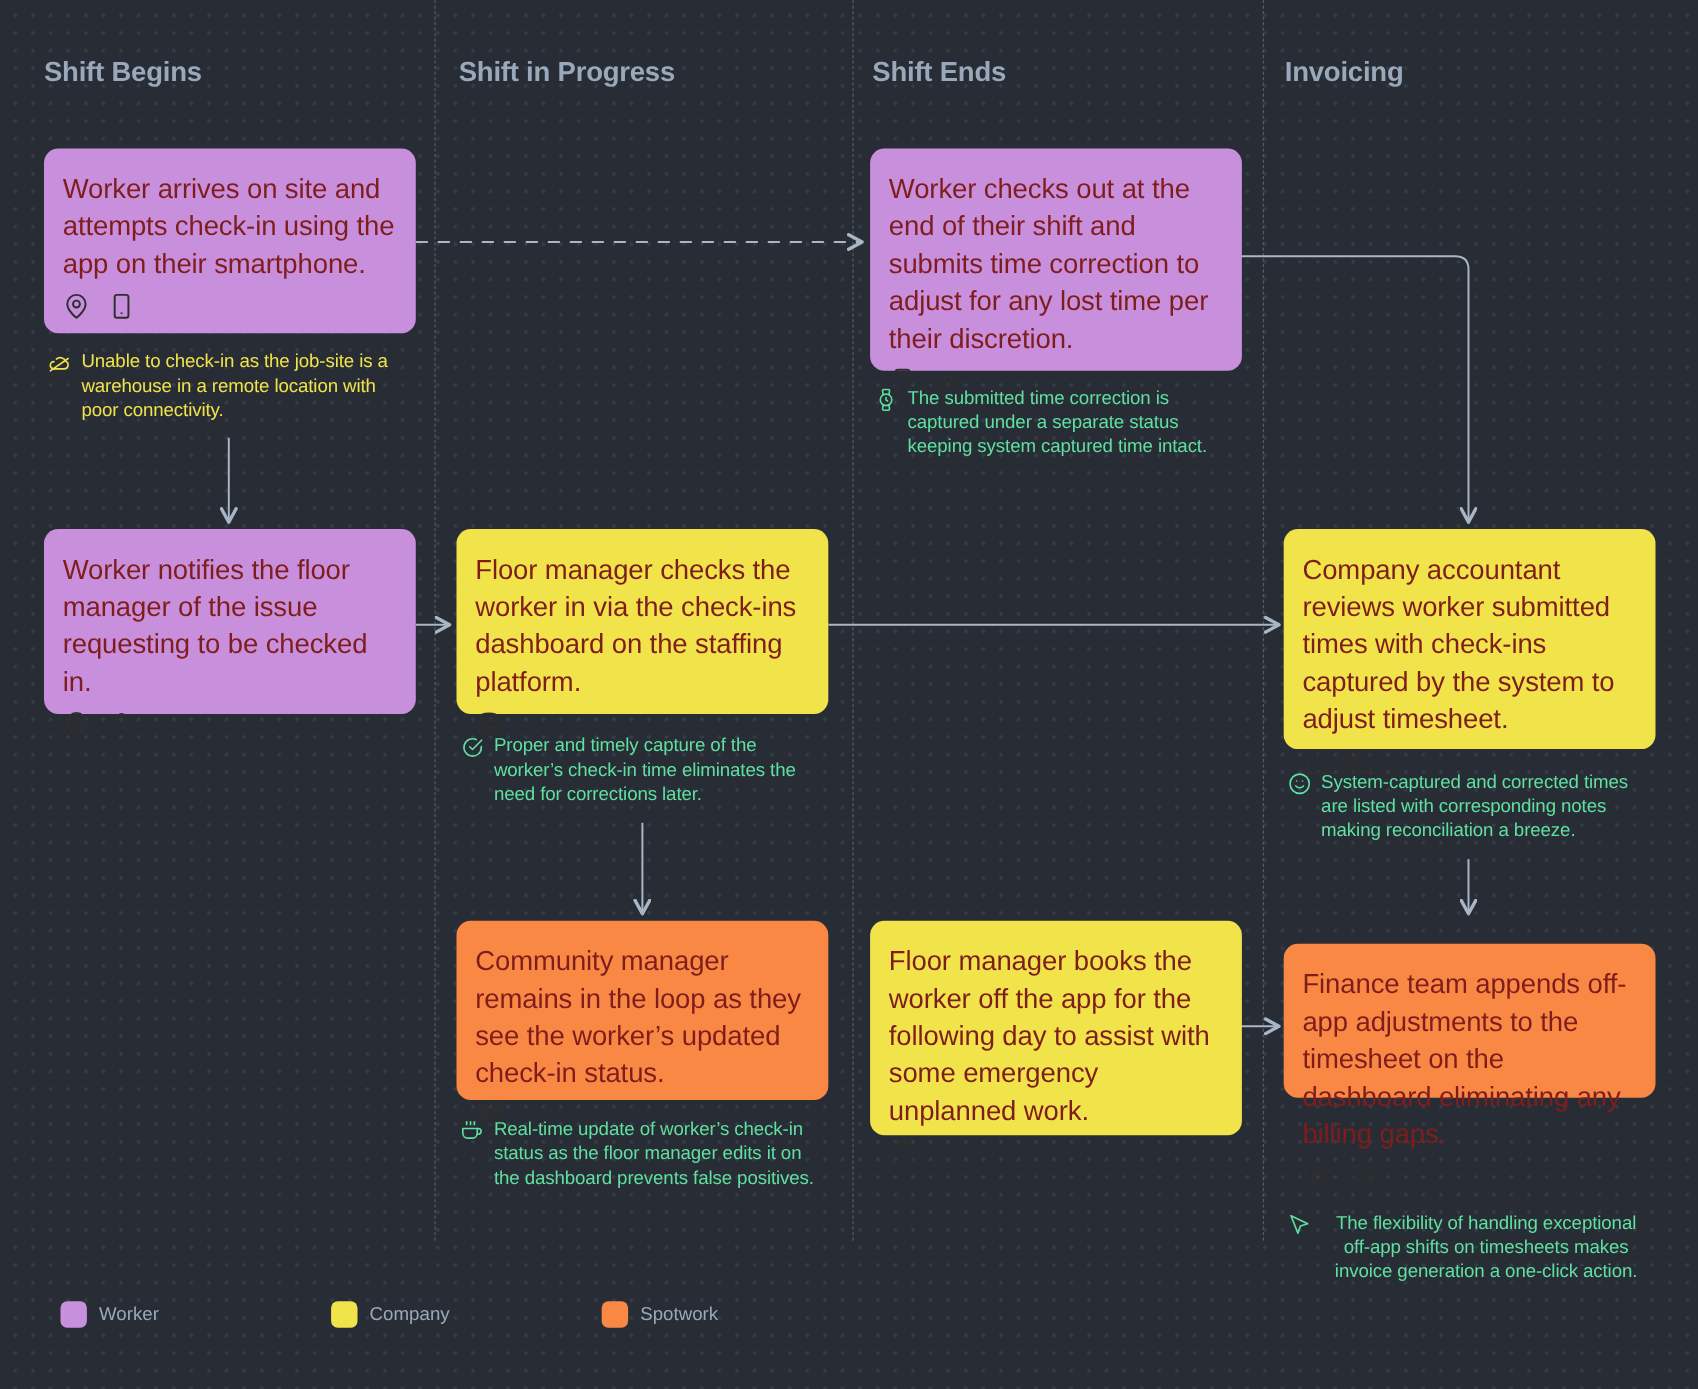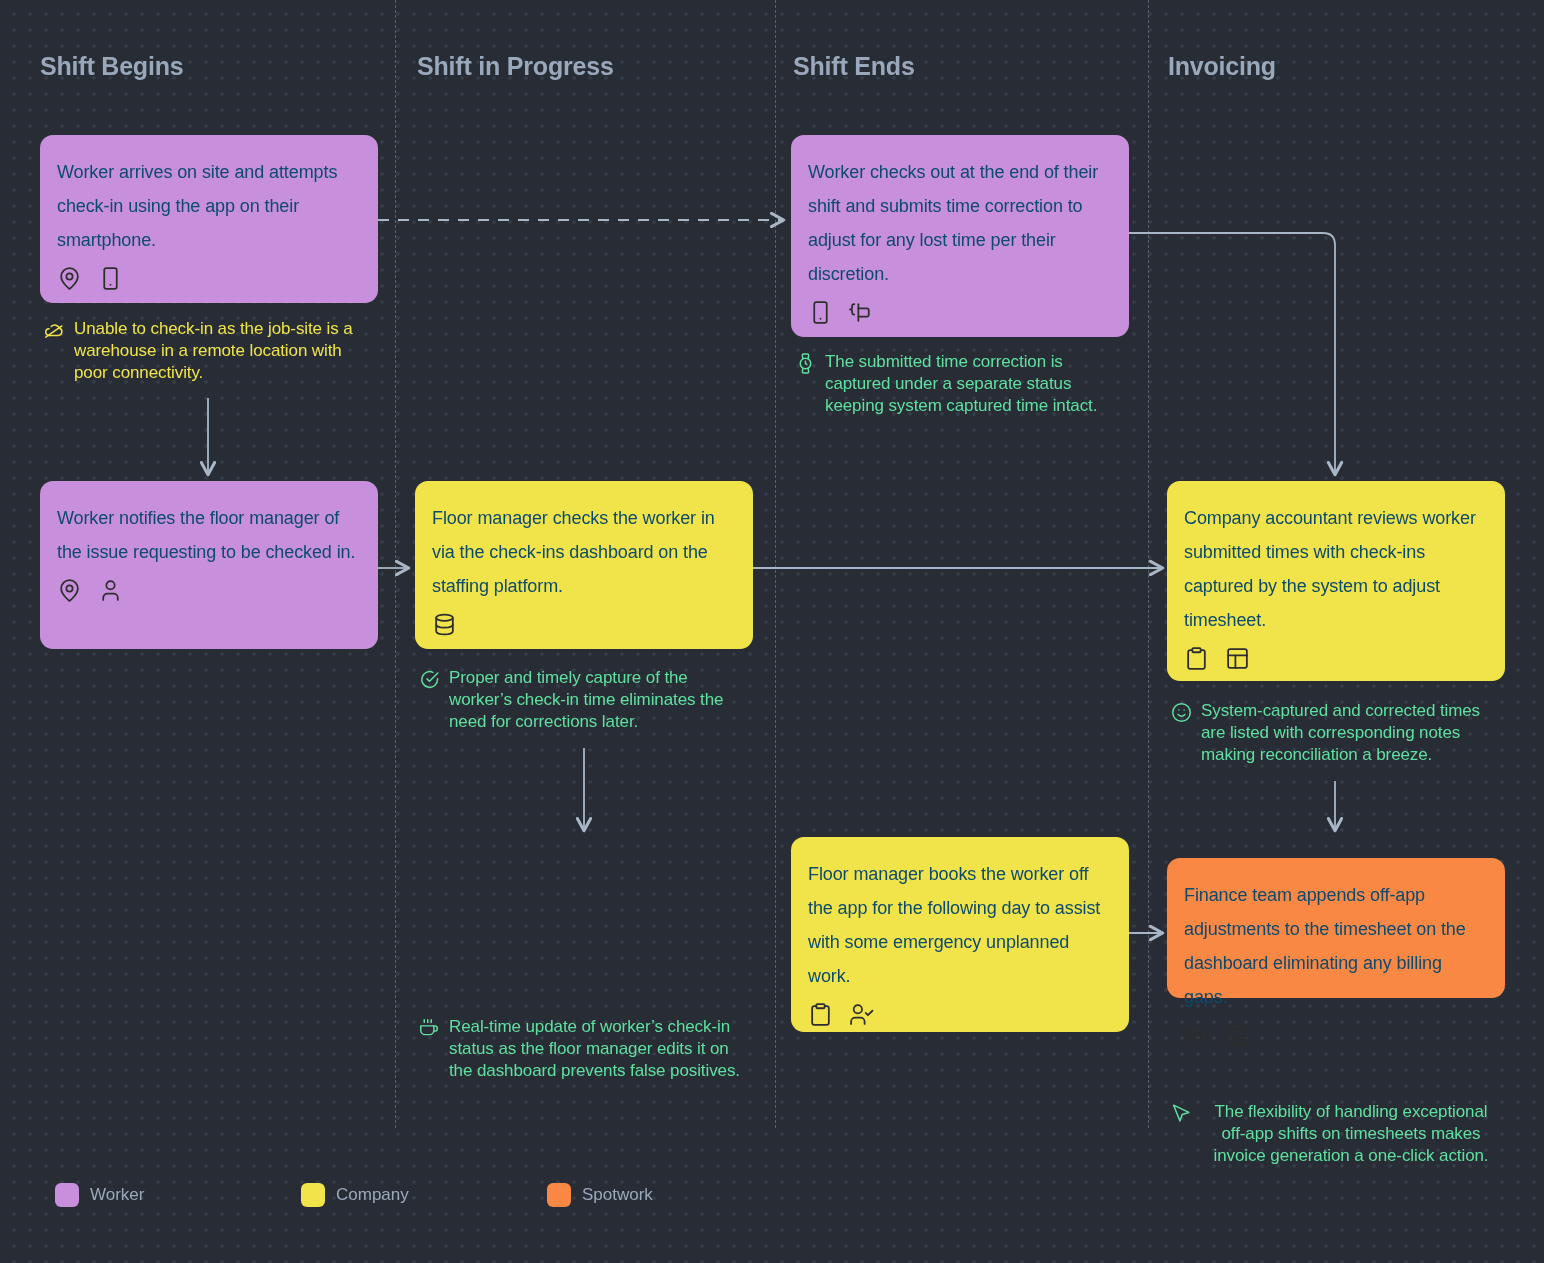--- a/index.html
+++ b/index.html
@@ -38,23 +38,23 @@
   }
 
   
   .card {
     position: absolute;
     border-radius: 13px;
     padding: 20px 17px 16px 17px;
     color: #2b2b2b;
   }
   .card .card-text {
-    font-size: 18px;
+    font-size: 25px;
     line-height: 34px;
-    color: #0c4a6e;
+    color: #7f1d1d;
     letter-spacing: -0.1px;
   }
   .card .icon-row {
     display: flex;
     gap: 16px;
     align-items: center;
     margin-top: 9px;
   }
   .card .icon-row svg { display: block; }
 
@@ -205,20 +205,32 @@
   <div class="anno anno-green" style="left:419px; top:667px; width:330px;">
     <span class="anno-ico">
       <svg width="21" height="21" viewBox="0 0 24 24" fill="none" stroke="#5fe0a0" stroke-width="1.7" stroke-linecap="round" stroke-linejoin="round">
         <path d="M21.2 11.1V12a9 9 0 1 1-5.3-8.2"></path>
           <polyline points="21.5,4.5 12,14.1 9.2,11.3"></polyline>
       </svg>
     </span>
     <span class="anno-text">Proper and timely capture of the worker’s check-in time eliminates the need for corrections later.</span>
   </div>
 
+  <div class="card c-orange" style="left:415px; top:837px; width:338px; height:163px;">
+    <div class="card-text">Community manager remains in the loop as they see the worker’s updated check-in status.</div>
+    <div class="icon-row">
+      <span>
+        <svg width="25" height="25" viewBox="0 0 24 24" fill="none" stroke="#2e2e2e" stroke-width="1.7" stroke-linecap="round" stroke-linejoin="round">
+          <polyline points="16,8 22,2"></polyline>
+            <polyline points="17,2 22,2 22,7"></polyline>
+          <path d="M14.3 14.6a14 14 0 0 1-4.9-4.9l1.8-1.8a1.3 1.3 0 0 0 .3-1.4L10.4 3.6A1.3 1.3 0 0 0 9.1 2.8H5.4A1.3 1.3 0 0 0 4.1 4.2 17.6 17.6 0 0 0 19.8 19.9a1.3 1.3 0 0 0 1.4-1.3v-3.4a1.3 1.3 0 0 0-.8-1.2l-2.9-1.1a1.3 1.3 0 0 0-1.4.3z"></path>
+        </svg>
+      </span>
+    </div>
+  </div>
 
   <div class="anno anno-green" style="left:419px; top:1016px; width:335px;">
     <span class="anno-ico">
       <svg width="21" height="21" viewBox="0 0 24 24" fill="none" stroke="#5fe0a0" stroke-width="1.7" stroke-linecap="round" stroke-linejoin="round">
         <path d="M17 9h1a3 3 0 0 1 0 6h-1"></path>
         <path d="M2 9h15v5a5 5 0 0 1-5 5H7a5 5 0 0 1-5-5z"></path>
         <line x1="6" y1="2" x2="6" y2="5"></line>
           <line x1="10" y1="2" x2="10" y2="5"></line>
           <line x1="14" y1="2" x2="14" y2="5"></line>
       </svg>

